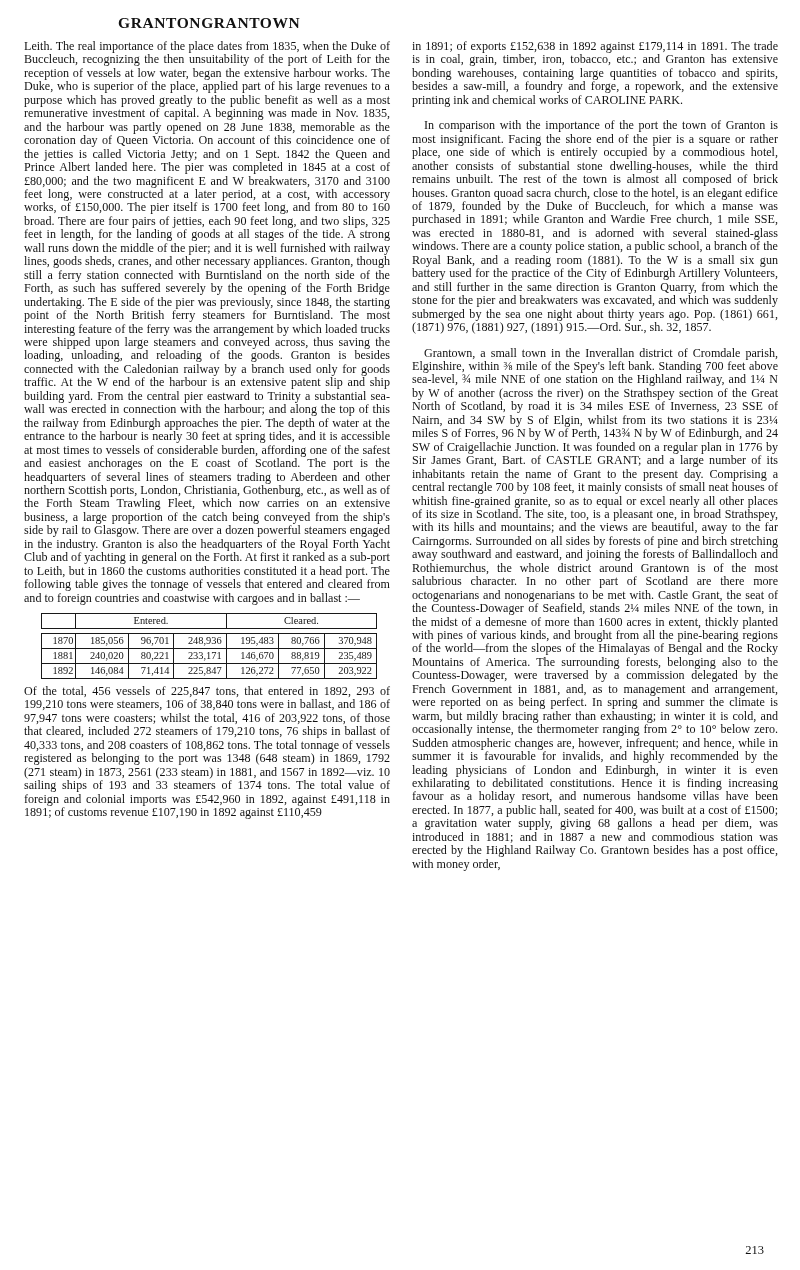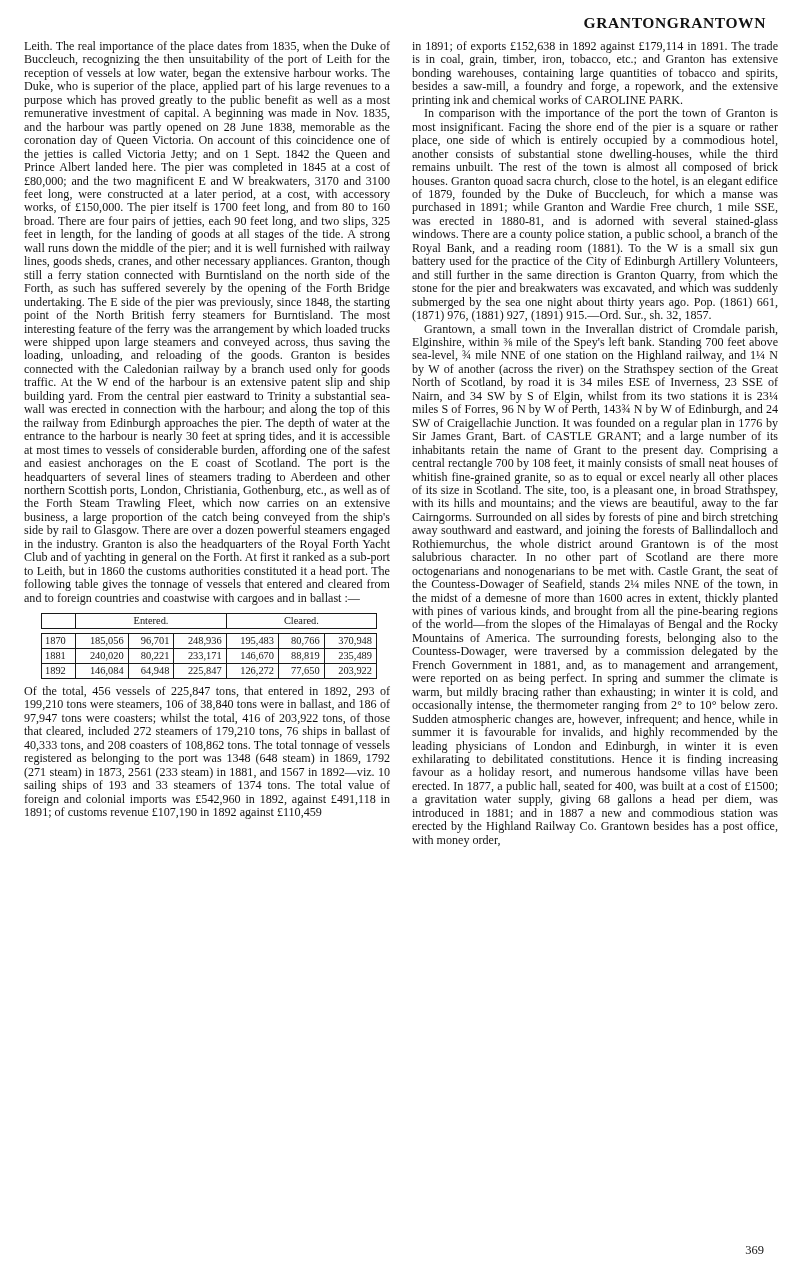--- a/index.html
+++ b/index.html
@@ -18,21 +18,21 @@
   .page {
     position: relative;
     width: 800px;
     height: 1270px;
     padding: 0;
     box-sizing: border-box;
     filter: contrast(1.02);
   }
   .running-head {
     display: flex;
-    justify-content: flex-end;
+    justify-content: flex-start;
     padding: 14px 34px 0 40px;
     box-sizing: border-box;
   }
   .running-head .head-item {
     font-size: 15.5px;
     font-weight: bold;
     letter-spacing: 0.6px;
     font-family: "Liberation Serif", serif;
   }
   .head-left { margin-left: 78px; }
@@ -53,21 +53,21 @@
     hyphens: manual;
   }
   .col p {
     margin: 0;
     text-indent: 0;
   }
   .col p.indent {
     text-indent: 12px;
   }
   .col p + p {
-    margin-top: 0;
+    margin-top: 12px;
   }
 
   
   .tbl-wrap {
     margin: 8px 0 6px 0;
     padding: 0 6px 0 10px;
   }
   table.tonnage {
     border-collapse: collapse;
     width: 336px;
@@ -78,21 +78,21 @@
   }
   table.tonnage th, table.tonnage td {
     border: 1px solid #1a1a1a;
     text-align: center;
     padding: 1px 2px;
   }
   table.tonnage th {
     font-weight: normal;
   }
   table.tonnage td.year {
-    text-align: left;
+    text-align: right;
     padding-left: 3px;
     border-right: 1px solid #1a1a1a;
   }
   table.tonnage td.num {
     text-align: right;
     padding-right: 4px;
   }
   .tbl-spacer-top td {
     border: none !important;
     height: 2px;
@@ -148,35 +148,35 @@
               <td class="num">240,020</td>
               <td class="num">80,221</td>
               <td class="num">233,171</td>
               <td class="num">146,670</td>
               <td class="num">88,819</td>
               <td class="num">235,489</td>
             </tr>
             <tr>
               <td class="year">1892</td>
               <td class="num">146,084</td>
-              <td class="num">64,948</td>
+              <td class="num">71,414</td>
               <td class="num">225,847</td>
               <td class="num">126,272</td>
               <td class="num">77,650</td>
               <td class="num">203,922</td>
             </tr>
           </tbody>
         </table>
       </div>
 
       <p>Of the total, 456 vessels of 225,847 tons, that entered in 1892, 293 of 199,210 tons were steamers, 106 of 38,840 tons were in ballast, and 186 of 97,947 tons were coasters; whilst the total, 416 of 203,922 tons, of those that cleared, included 272 steamers of 179,210 tons, 76 ships in ballast of 40,333 tons, and 208 coasters of 108,862 tons.   The total tonnage of vessels registered as belonging to the port was 1348 (648 steam) in 1869, 1792 (271 steam) in 1873, 2561 (233 steam) in 1881, and 1567 in 1892—viz. 10 sailing ships of 193 and 33 steamers of 1374 tons.   The total value of foreign and colonial imports was £542,960 in 1892, against £491,118 in 1891; of customs revenue £107,190 in 1892 against £110,459</p>
     </div>
 
     <div class="col">
       <p>in 1891; of exports £152,638 in 1892 against £179,114 in 1891.   The trade is in coal, grain, timber, iron, tobacco, etc.; and Granton has extensive bonding warehouses, containing large quantities of tobacco and spirits, besides a saw-mill, a foundry and forge, a ropework, and the extensive printing ink and chemical works of CAROLINE PARK.</p>
       <p class="indent">In comparison with the importance of the port the town of Granton is most insignificant.   Facing the shore end of the pier is a square or rather place, one side of which is entirely occupied by a commodious hotel, another consists of substantial stone dwelling-houses, while the third remains unbuilt.   The rest of the town is almost all composed of brick houses.   Granton quoad sacra church, close to the hotel, is an elegant edifice of 1879, founded by the Duke of Buccleuch, for which a manse was purchased in 1891; while Granton and Wardie Free church, 1 mile SSE, was erected in 1880-81, and is adorned with several stained-glass windows.   There are a county police station, a public school, a branch of the Royal Bank, and a reading room (1881).   To the W is a small six gun battery used for the practice of the City of Edinburgh Artillery Volunteers, and still further in the same direction is Granton Quarry, from which the stone for the pier and breakwaters was excavated, and which was suddenly submerged by the sea one night about thirty years ago.   Pop. (1861) 661, (1871) 976, (1881) 927, (1891) 915.—Ord. Sur., sh. 32, 1857.</p>
       <p class="indent">Grantown, a small town in the Inverallan district of Cromdale parish, Elginshire, within ⅜ mile of the Spey's left bank.   Standing 700 feet above sea-level, ¾ mile NNE of one station on the Highland railway, and 1¼ N by W of another (across the river) on the Strathspey section of the Great North of Scotland, by road it is 34 miles ESE of Inverness, 23 SSE of Nairn, and 34 SW by S of Elgin, whilst from its two stations it is 23¼ miles S of Forres, 96 N by W of Perth, 143¾ N by W of Edinburgh, and 24 SW of Craigellachie Junction.   It was founded on a regular plan in 1776 by Sir James Grant, Bart. of CASTLE GRANT; and a large number of its inhabitants retain the name of Grant to the present day.   Comprising a central rectangle 700 by 108 feet, it mainly consists of small neat houses of whitish fine-grained granite, so as to equal or excel nearly all other places of its size in Scotland.   The site, too, is a pleasant one, in broad Strathspey, with its hills and mountains; and the views are beautiful, away to the far Cairngorms.   Surrounded on all sides by forests of pine and birch stretching away southward and eastward, and joining the forests of Ballindalloch and Rothiemurchus, the whole district around Grantown is of the most salubrious character.   In no other part of Scotland are there more octogenarians and nonogenarians to be met with.   Castle Grant, the seat of the Countess-Dowager of Seafield, stands 2¼ miles NNE of the town, in the midst of a demesne of more than 1600 acres in extent, thickly planted with pines of various kinds, and brought from all the pine-bearing regions of the world—from the slopes of the Himalayas of Bengal and the Rocky Mountains of America.   The surrounding forests, belonging also to the Countess-Dowager, were traversed by a commission delegated by the French Government in 1881, and, as to management and arrangement, were reported on as being perfect.   In spring and summer the climate is warm, but mildly bracing rather than exhausting; in winter it is cold, and occasionally intense, the thermometer ranging from 2° to 10° below zero.   Sudden atmospheric changes are, however, infrequent; and hence, while in summer it is favourable for invalids, and highly recommended by the leading physicians of London and Edinburgh, in winter it is even exhilarating to debilitated constitutions.   Hence it is finding increasing favour as a holiday resort, and numerous handsome villas have been erected.   In 1877, a public hall, seated for 400, was built at a cost of £1500; a gravitation water supply, giving 68 gallons a head per diem, was introduced in 1881; and in 1887 a new and commodious station was erected by the Highland Railway Co. Grantown besides has a post office, with money order,</p>
     </div>
 
   </div>
 
-  <div class="page-number">369</div>
+  <div class="page-number">213</div>
 </div>
 
 </body></html>

